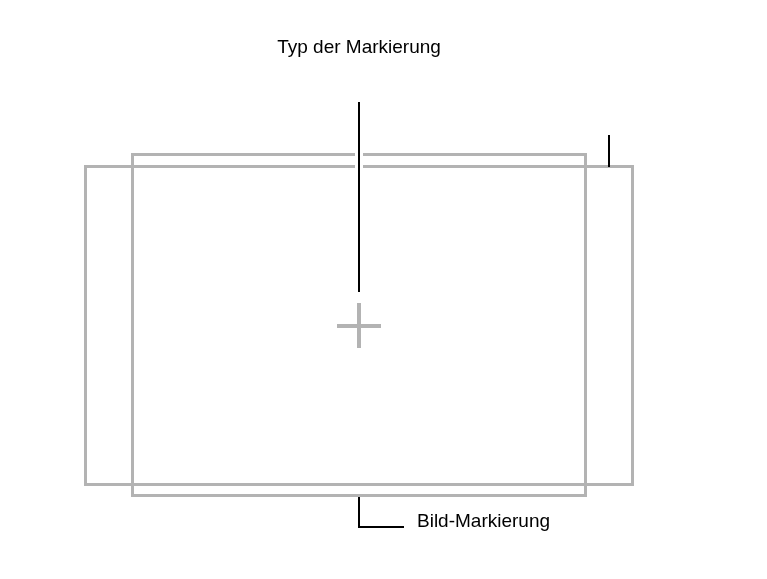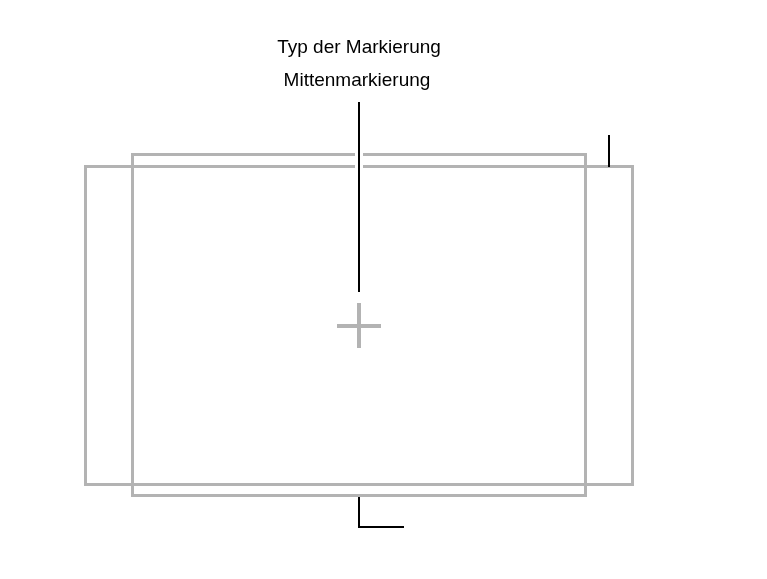--- a/index.html
+++ b/index.html
@@ -85,34 +85,34 @@
     border-bottom: 2px solid var(--leader-line);
   }
 </style>
 </head>
 <body>
 
 <div class="canvas">
 
   <div class="label centered heading-label">Typ der Markierung</div>
 
-  <div class="label centered center-label">Mittenmarkierung</div>
 
   <div class="rect safe-zone"></div>
 
   <div class="rect image-marker"></div>
 
   <div class="cross">
     <div class="bar h"></div>
     <div class="bar v"></div>
   </div>
 
   <div class="leader-v-halo center-leader">
     <div class="ink"></div>
   </div>
 
   <div class="safezone-leader"></div>
 
   <div class="imagemark-leader"></div>
 
 
+  <div class="label imagemark-label">Bild-Markierung</div>
 
 </div>
 
 </body></html>

